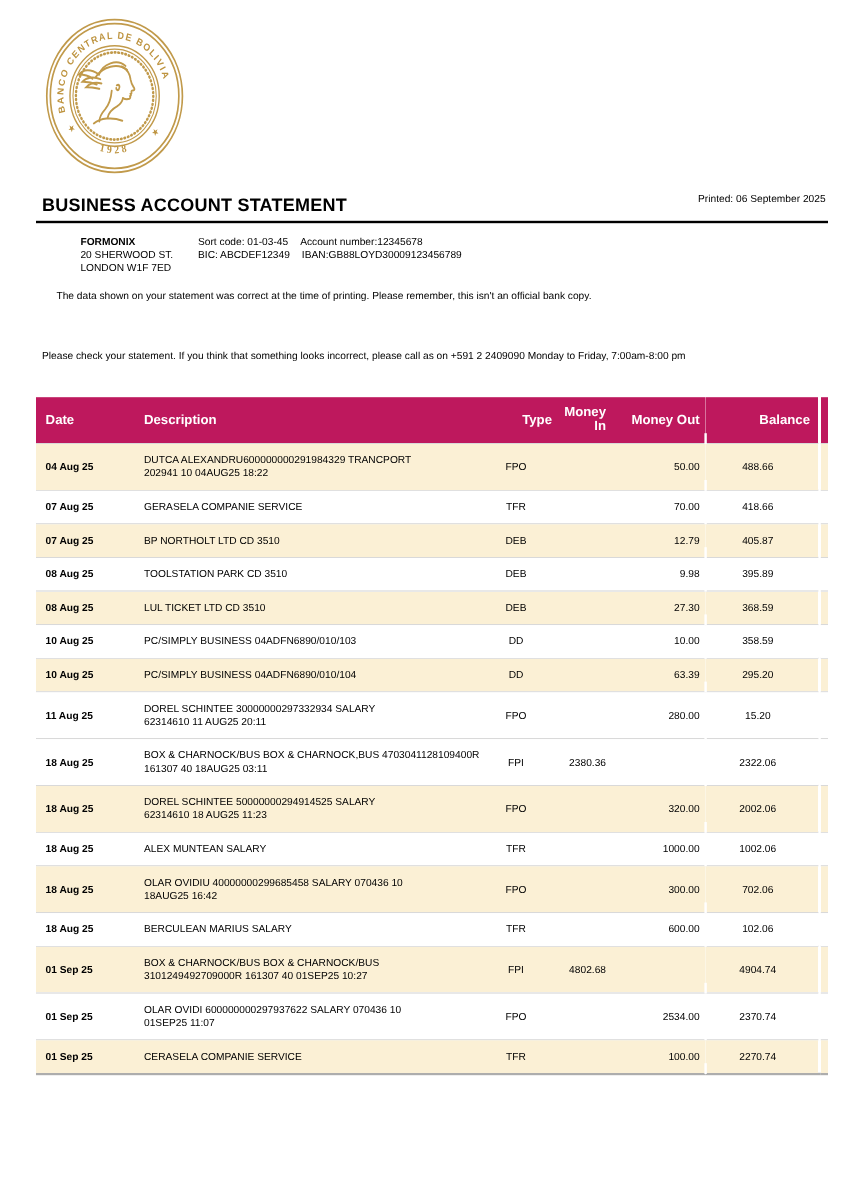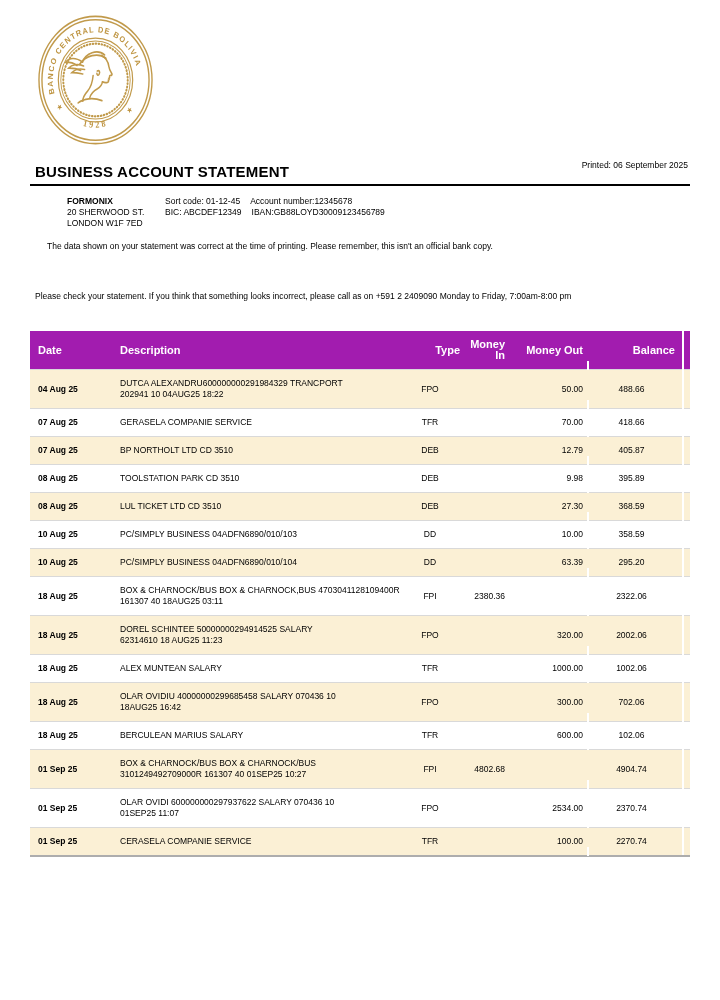--- a/index.html
+++ b/index.html
@@ -21,21 +21,21 @@
   .acct-mid   { position:absolute; top:196px; left:165px; font-size:8.5px; line-height:11px; }
   .acct-mid .sp { display:inline-block; width:10px; }
   
   .disclaimer { position:absolute; top:241px; left:47px; width:630px; font-size:8.5px; }
   .contact    { position:absolute; top:291px; left:35px; width:645px; font-size:8.5px; }
   
   .table-wrap { position:absolute; top:331px; left:30px; width:660px; }
   table { width:660px; border-collapse:collapse; table-layout:fixed; }
   th, td { vertical-align:middle; font-size:8.5px; line-height:11px; }
   thead th {
-    background:#a21caf; color:#fff; font-size:11px; font-weight:bold;
+    background:#be185d; color:#fff; font-size:11px; font-weight:bold;
     padding:8px 0; text-align:left; position:relative;
   }
   th.c-date { padding-left:8px; }
   th.c-type { text-align:right; }
   th.c-in, th.c-out, th.c-bal { text-align:right; }
   th.c-in  { padding-right:5px; }
   th.c-out { padding-right:5px; }
   th.c-bal { padding-right:7px; }
   tbody td { padding:8px 0; border-bottom:1px solid #D9D9D9; position:relative; }
   thead th { border-bottom:1px solid #D9D9D9; }
@@ -102,21 +102,21 @@
   <div class="printed">Printed: 06 September 2025</div>
   <div class="rule"></div>
 
   <div class="acct-left">
     <div class="name">FORMONIX</div>
     <div>20 SHERWOOD ST.</div>
     <div>LONDON W1F 7ED</div>
   </div>
   <div class="acct-mid">
     <div>
-      <span>Sort code: 01-12-45</span><span class="sp"></span><span>Account number:12345678</span>
+      <span>Sort code: 01-03-45</span><span class="sp"></span><span>Account number:12345678</span>
     </div>
     <div>
       <span>BIC: ABCDEF12349</span><span class="sp"></span><span>IBAN:GB88LOYD30009123456789</span>
     </div>
   </div>
 
   <div class="disclaimer">The data shown on your statement was correct at the time of printing. Please remember, this isn't an official bank copy.</div>
   <div class="contact">Please check your statement. If you think that something looks incorrect, please call as on +591 2 2409090 Monday to Friday, 7:00am-8:00 pm</div>
 
   <div class="table-wrap">
@@ -220,20 +220,32 @@
       <div class="desc-l1">PC/SIMPLY BUSINESS 04ADFN6890/010/104</div>
 
     </td>
     <td class="c-type">DD</td>
     <td class="c-in"></td>
     <td class="c-out">63.39</td>
     <td class="c-bal">295.20</td>
     <td class="c-stub"></td>
   </tr>
           <tr class="plain">
+    <td class="c-date">11 Aug 25</td>
+    <td class="c-desc">
+      <div class="desc-l1">DOREL SCHINTEE 30000000297332934 SALARY</div>
+      <div class="desc-l2">62314610 11 AUG25 20:11</div>
+    </td>
+    <td class="c-type">FPO</td>
+    <td class="c-in"></td>
+    <td class="c-out">280.00</td>
+    <td class="c-bal">15.20</td>
+    <td class="c-stub"></td>
+  </tr>
+          <tr class="plain">
     <td class="c-date">18 Aug 25</td>
     <td class="c-desc">
       <div class="desc-l1">BOX &amp; CHARNOCK/BUS BOX &amp; CHARNOCK,BUS 4703041128109400R</div>
       <div class="desc-l2">161307 40 18AUG25 03:11</div>
     </td>
     <td class="c-type">FPI</td>
     <td class="c-in">2380.36</td>
     <td class="c-out"></td>
     <td class="c-bal">2322.06</td>
     <td class="c-stub"></td>

